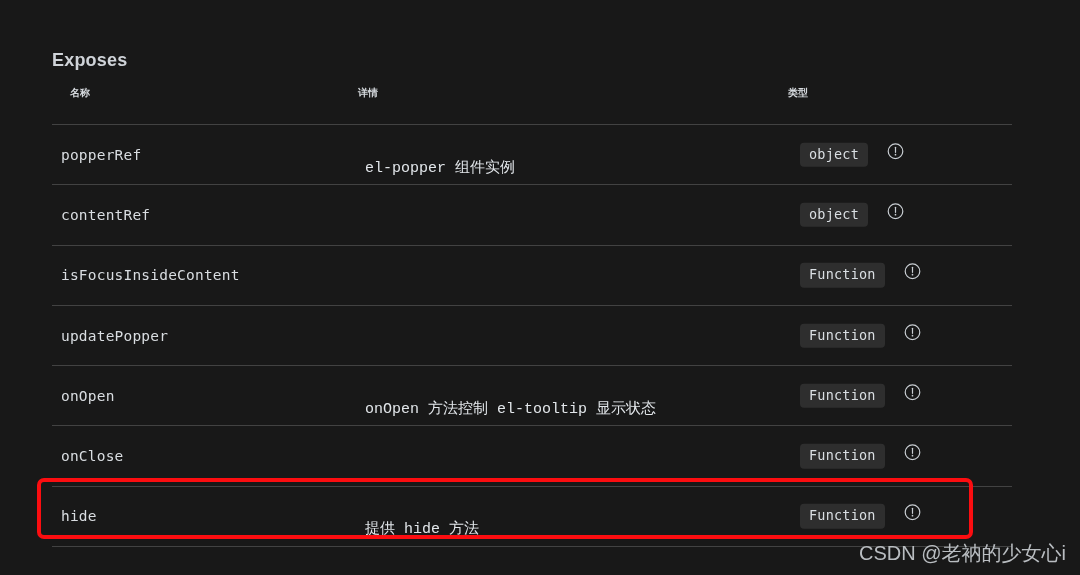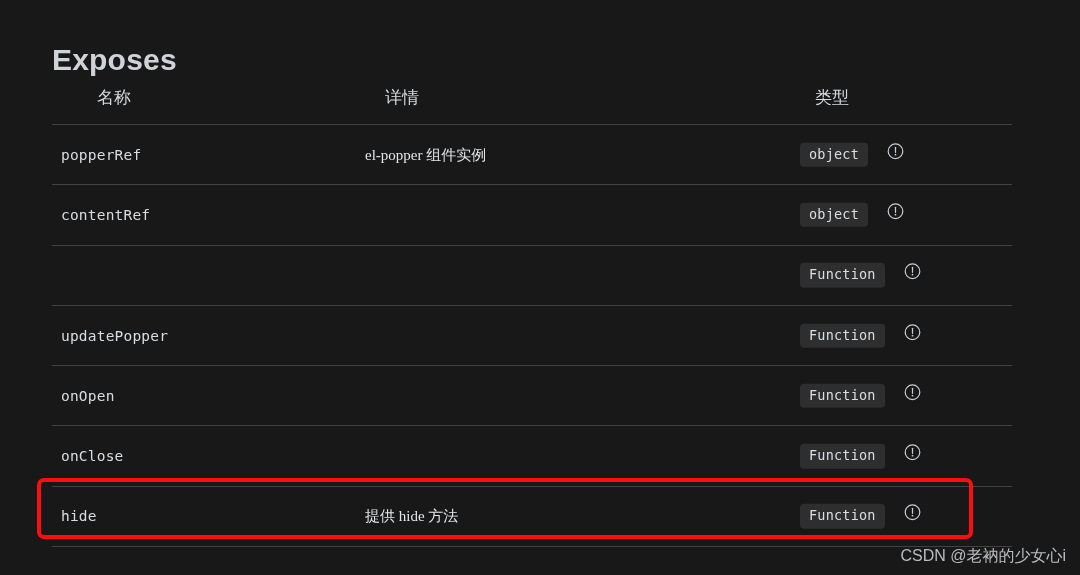--- a/index.html
+++ b/index.html
@@ -16,45 +16,44 @@
   }
   .page {
     position: absolute;
     inset: 0;
     background: #181818;
   }
   .section-title {
     position: absolute;
     left: 52px;
     top: 45px;
-    font-size: 30px;
+    font-size: 18px;
     font-weight: bold;
     color: #cfd3d8;
     letter-spacing: 0.2px;
     line-height: 30px;
     text-align: right;
   }
   .table {
     position: absolute;
     left: 52px;
     top: 86px;
     width: 960px;
   }
   .thead {
     position: relative;
     height: 38px;
   }
   .th {
     position: absolute;
     top: 0;
-    font-size: 17px;
-    font-weight: normal;
+    font-size: 10px;
+    font-weight: bold;
     color: #d6dade;
     white-space: nowrap;
-    margin-left: 27px;
   }
   .col-name  { left: 18px; }
   .col-detail{ left: 306px; }
   .col-type  { left: 736px; }
 
   .rows {
     position: relative;
   }
   .row {
     position: relative;
@@ -72,23 +71,24 @@
   }
   .cell-name {
     left: 9px;
     font-family: "DejaVu Sans Mono", "Liberation Mono", monospace;
     font-size: 14.5px;
     color: #d9dde1;
     letter-spacing: 0.2px;
   }
   .cell-detail {
     left: 313px;
-    font-family: Liberation Serif, serif;
+    font-family: Liberation Mono, monospace;
     font-size: 15px;
     color: #e2e6ea;
+    margin-top: 12px;
   }
   .cell-type {
     left: 748px;
     display: flex;
     align-items: flex-start;
     gap: 19px;
   }
   .badge {
     display: inline-block;
     background: #2e2e2e;
@@ -116,21 +116,21 @@
     height: 61px;
     border: 4px solid #fc0d10;
     border-radius: 7px;
     box-sizing: border-box;
     pointer-events: none;
   }
   .watermark {
     position: absolute;
     right: 14px;
     bottom: 8px;
-    font-size: 16px;
+    font-size: 20px;
     color: #b9bdc1;
     font-family: "Liberation Sans", sans-serif;
     white-space: nowrap;
   }
 </style>
 </head>
 <body>
 
 <div class="page">
 
@@ -168,20 +168,21 @@
         <svg width="17" height="17" viewBox="0 0 17 17">
           <circle cx="8.5" cy="8.5" r="7.3" fill="none" stroke="#c9ced3" stroke-width="1.2"></circle>
           <line x1="8.5" y1="4.6" x2="8.5" y2="9.6" stroke="#c9ced3" stroke-width="1.2" stroke-linecap="round"></line>
           <circle cx="8.5" cy="11.9" r="0.85" fill="#c9ced3"></circle>
         </svg>
       </span>
     </div>
   </div>
 
   <div class="row">
+    <div class="cell cell-name">isFocusInsideContent</div>
     <div class="cell cell-type">
       <span class="badge">Function</span>
       <span class="info-icon">
         <svg width="17" height="17" viewBox="0 0 17 17">
           <circle cx="8.5" cy="8.5" r="7.3" fill="none" stroke="#c9ced3" stroke-width="1.2"></circle>
           <line x1="8.5" y1="4.6" x2="8.5" y2="9.6" stroke="#c9ced3" stroke-width="1.2" stroke-linecap="round"></line>
           <circle cx="8.5" cy="11.9" r="0.85" fill="#c9ced3"></circle>
         </svg>
       </span>
     </div>
@@ -196,20 +197,21 @@
           <circle cx="8.5" cy="8.5" r="7.3" fill="none" stroke="#c9ced3" stroke-width="1.2"></circle>
           <line x1="8.5" y1="4.6" x2="8.5" y2="9.6" stroke="#c9ced3" stroke-width="1.2" stroke-linecap="round"></line>
           <circle cx="8.5" cy="11.9" r="0.85" fill="#c9ced3"></circle>
         </svg>
       </span>
     </div>
   </div>
 
   <div class="row">
     <div class="cell cell-name">onOpen</div>
+    <div class="cell cell-detail">onOpen 方法控制 el-tooltip 显示状态</div>
     <div class="cell cell-type">
       <span class="badge">Function</span>
       <span class="info-icon">
         <svg width="17" height="17" viewBox="0 0 17 17">
           <circle cx="8.5" cy="8.5" r="7.3" fill="none" stroke="#c9ced3" stroke-width="1.2"></circle>
           <line x1="8.5" y1="4.6" x2="8.5" y2="9.6" stroke="#c9ced3" stroke-width="1.2" stroke-linecap="round"></line>
           <circle cx="8.5" cy="11.9" r="0.85" fill="#c9ced3"></circle>
         </svg>
       </span>
     </div>

